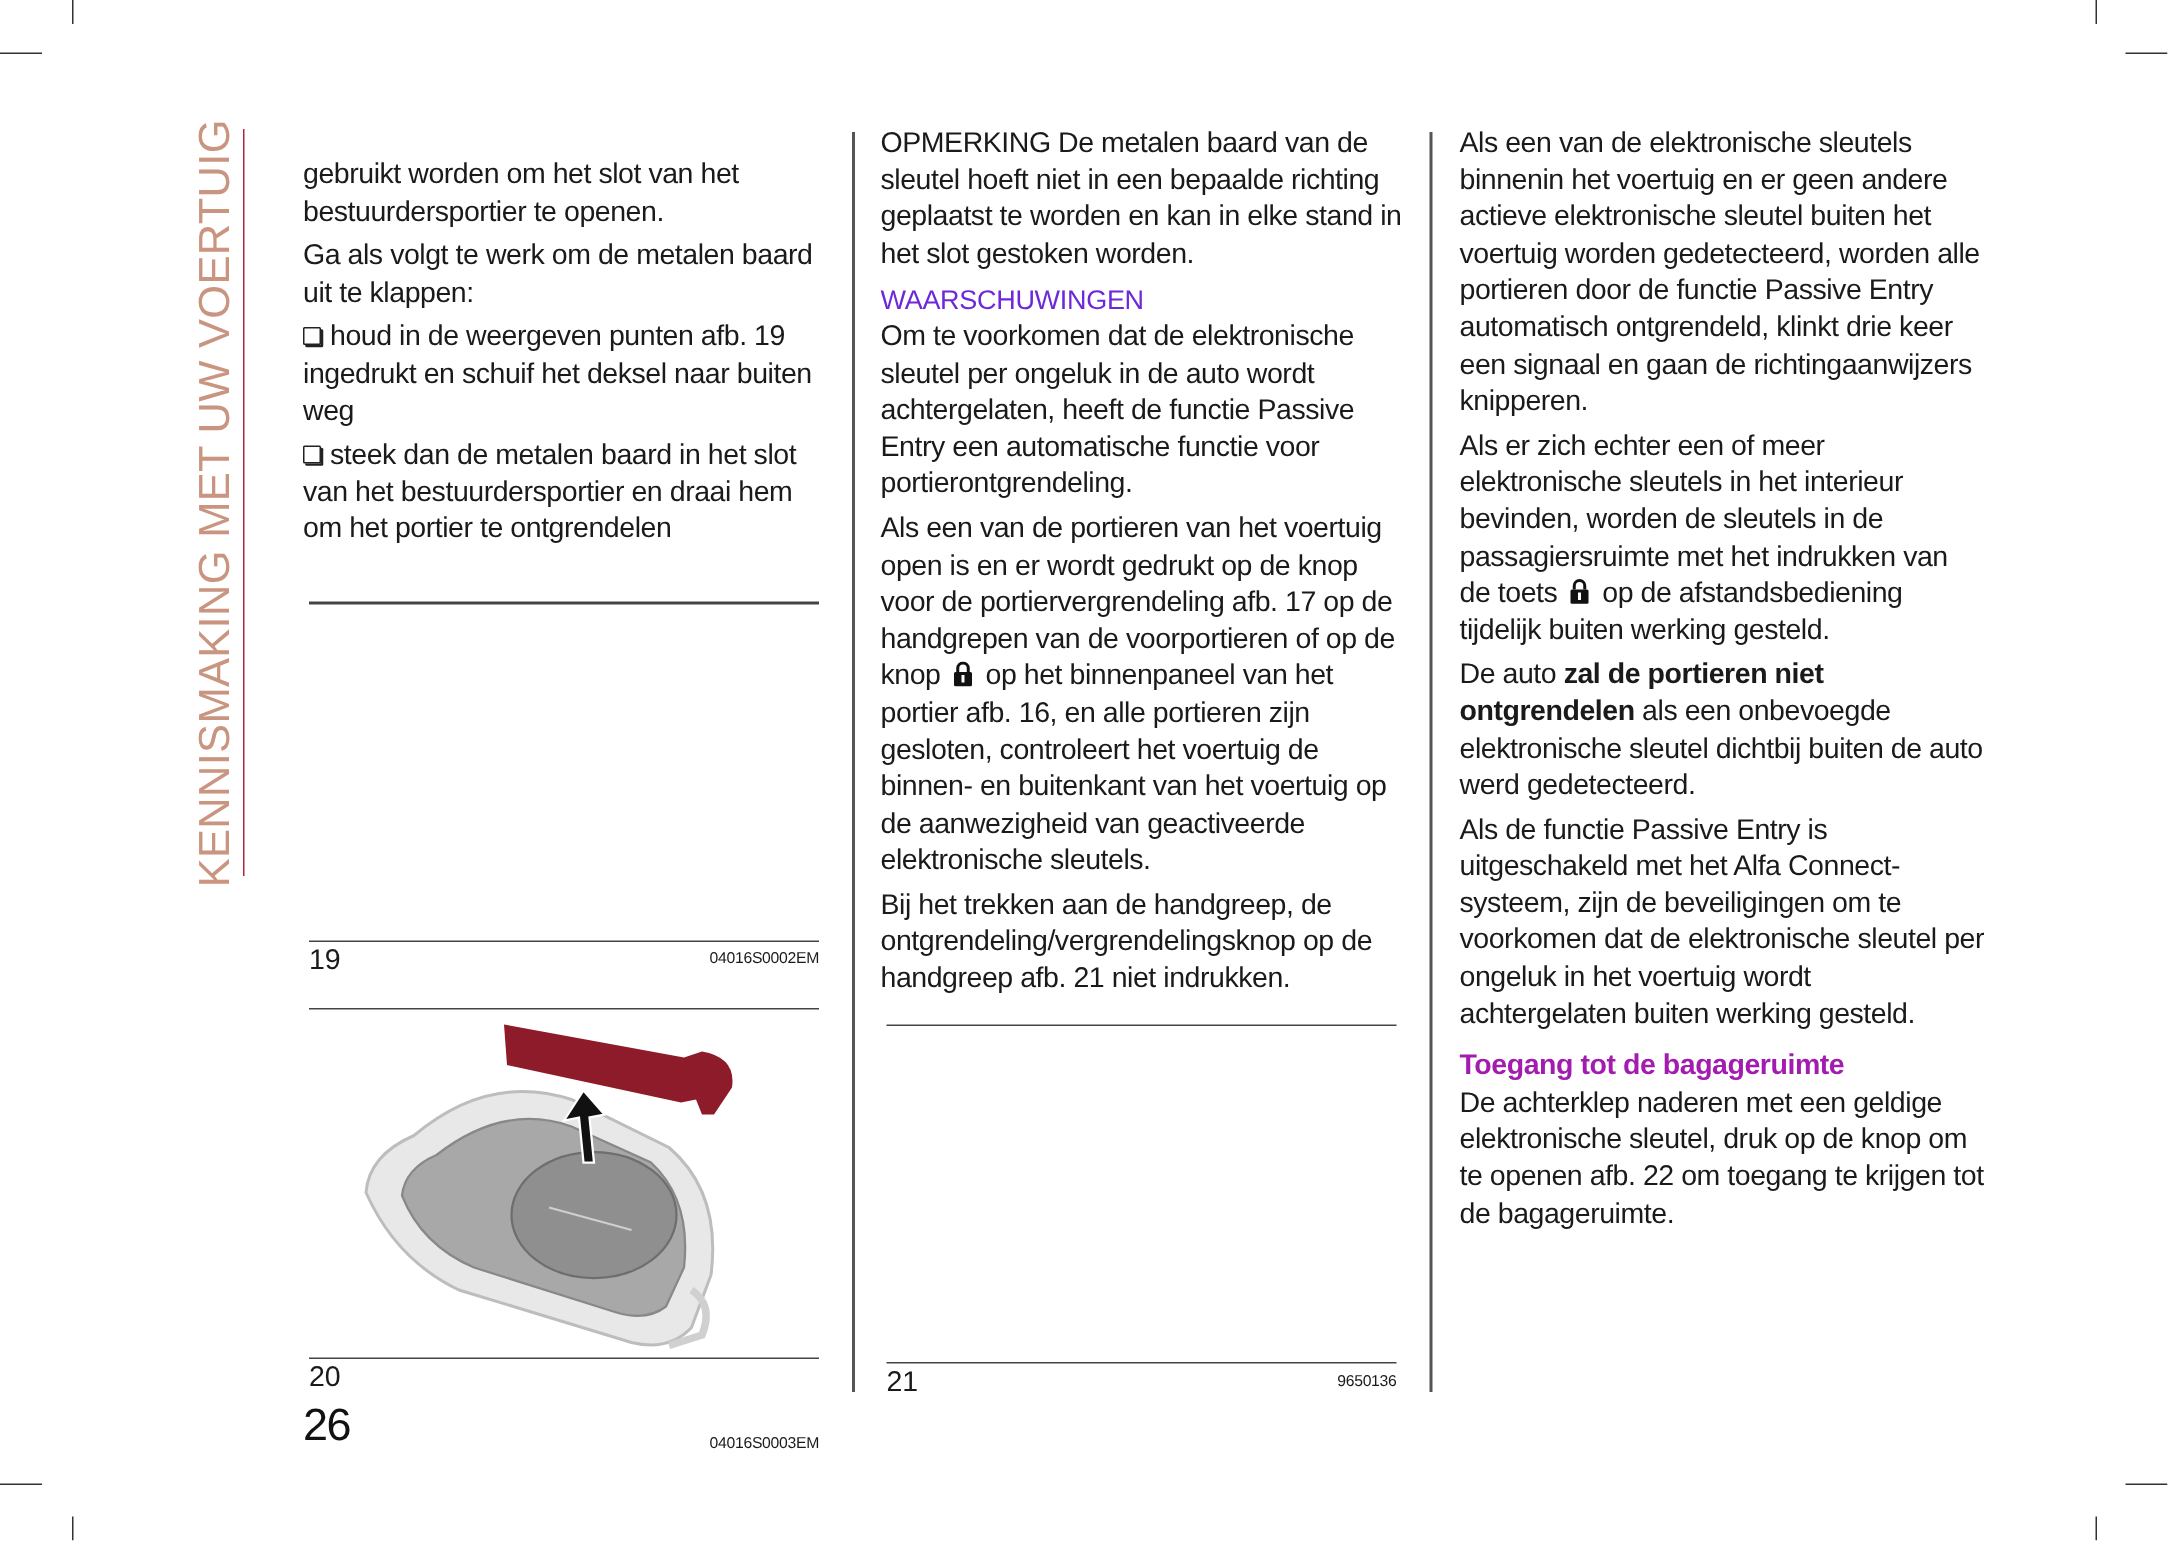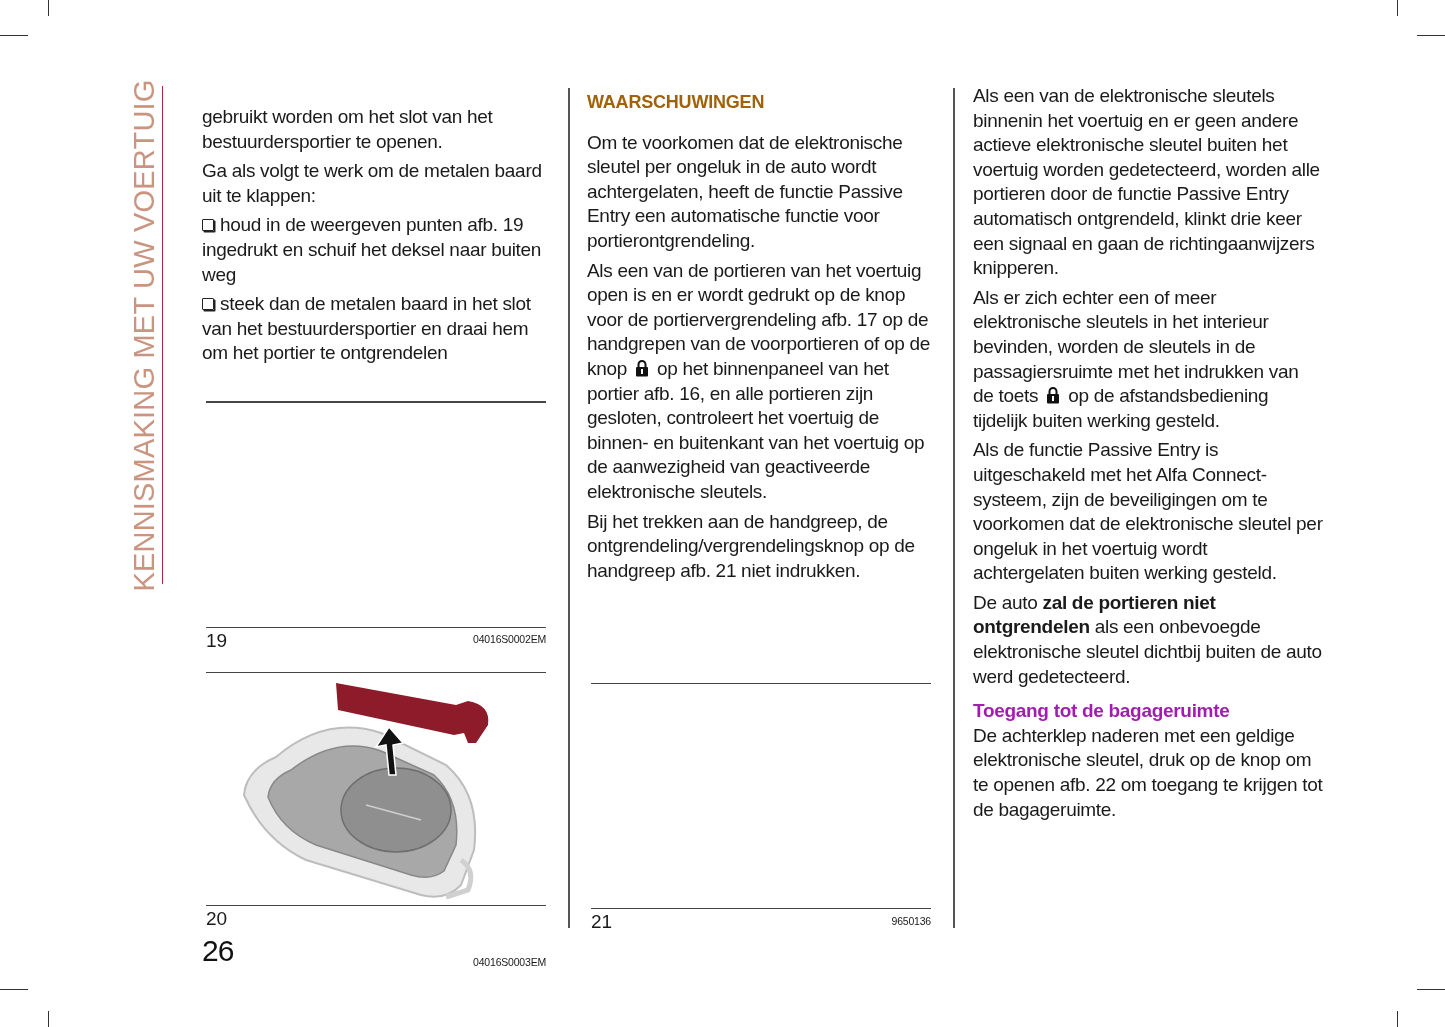--- a/index.html
+++ b/index.html
@@ -20,21 +20,21 @@
     transform-origin: center center;
   }
   .sidebar-rule { position: absolute; left: 162px; top: 86px; width: 1px; height: 498px; background: #b0283c; }
 
   .col { position: absolute; font-size: 19px; line-height: 24.6px; letter-spacing: -0.3px; }
   .col p { margin: 0 0 5px 0; }
   .col1 { left: 202px; top: 84px; width: 350px; margin-top: 21px; }
   .col2 { left: 587px; top: 84px; width: 350px; }
   .col3 { left: 973px; top: 84px; width: 350px; }
 
-  .warn-head { color: #a16207; font-weight: bold; font-size: 18px; letter-spacing: -0.2px; margin: 6px 0 16px 0; }
+  .warn-head { color: #6d28d9; font-weight: normal; font-size: 18px; letter-spacing: -0.2px; margin: 6px 0 0 0; }
   .section-head { color: #a21caf; font-weight: bold; font-size: 19px; margin: 10px 0 0 0; }
   .bullet { display: inline-block; width: 12px; height: 12px; border: 1.5px solid #222; border-radius: 1px; box-sizing: border-box; margin-right: 6px; vertical-align: 0px; box-shadow: 1.5px 1.5px 0 #222; }
   .lock { display: inline-block; vertical-align: -2px; margin: 0 3px; }
   b.strong { font-weight: bold; }
 
   .vrule { position: absolute; width: 2px; background: #555; }
   .hrule { position: absolute; height: 2px; background: #444; }
 
   .fig-num { position: absolute; font-size: 19px; color: #1a1a1a; }
   .fig-code { position: absolute; font-size: 10.5px; font-weight: normal; color: #1a1a1a; letter-spacing: -0.2px; text-align: right; }
@@ -88,20 +88,21 @@
 <div class="hrule" style="left:206px;top:905px;width:340px;height:1px;"></div>
 <div class="fig-num" style="left:206px;top:908px;">20</div>
 <div class="fig-code" style="left:400px;top:956px;width:146px;">04016S0003EM</div>
 
 <div class="page-num">26</div>
 
 <div class="vrule" style="left:568px;top:88px;height:840px;"></div>
 <div class="vrule" style="left:953px;top:88px;height:840px;"></div>
 
 <div class="col col2">
+  <p>OPMERKING De metalen baard van de sleutel hoeft niet in een bepaalde richting geplaatst te worden en kan in elke stand in het slot gestoken worden.</p>
   <div class="warn-head">WAARSCHUWINGEN</div>
   <p>Om te voorkomen dat de elektronische sleutel per ongeluk in de auto wordt achtergelaten, heeft de functie Passive Entry een automatische functie voor portierontgrendeling.</p>
   <p>
     <span>Als een van de portieren van het voertuig open is en er wordt gedrukt op de knop voor de portiervergrendeling afb. 17 op de handgrepen van de voorportieren of op de knop</span>
     <svg class="lock" width="14" height="17" viewBox="0 0 14 17">
         <path d="M3.5 7 V4.5 A3.5 3.5 0 0 1 10.5 4.5 V7" fill="none" stroke="#111" stroke-width="2"></path>
         <rect x="1" y="7" width="12" height="9.5" rx="1" fill="#111"></rect>
         <rect x="6" y="9" width="2" height="5" fill="#fff"></rect>
       </svg>
     <span>op het binnenpaneel van het portier afb. 16, en alle portieren zijn gesloten, controleert het voertuig de binnen- en buitenkant van het voertuig op de aanwezigheid van geactiveerde elektronische sleutels.</span>
@@ -118,17 +119,17 @@
   <p>Als een van de elektronische sleutels binnenin het voertuig en er geen andere actieve elektronische sleutel buiten het voertuig worden gedetecteerd, worden alle portieren door de functie Passive Entry automatisch ontgrendeld, klinkt drie keer een signaal en gaan de richtingaanwijzers knipperen.</p>
   <p>
     <span>Als er zich echter een of meer elektronische sleutels in het interieur bevinden, worden de sleutels in de passagiersruimte met het indrukken van de toets</span>
     <svg class="lock" width="14" height="17" viewBox="0 0 14 17">
         <path d="M3.5 7 V4.5 A3.5 3.5 0 0 1 10.5 4.5 V7" fill="none" stroke="#111" stroke-width="2"></path>
         <rect x="1" y="7" width="12" height="9.5" rx="1" fill="#111"></rect>
         <rect x="6" y="9" width="2" height="5" fill="#fff"></rect>
       </svg>
     <span>op de afstandsbediening tijdelijk buiten werking gesteld.</span>
   </p>
+  <p><span>De auto </span><b class="strong">zal de portieren niet ontgrendelen</b><span> als een onbevoegde elektronische sleutel dichtbij buiten de auto werd gedetecteerd.</span></p>
   <p>Als de functie Passive Entry is uitgeschakeld met het Alfa Connect-systeem, zijn de beveiligingen om te voorkomen dat de elektronische sleutel per ongeluk in het voertuig wordt achtergelaten buiten werking gesteld.</p>
-  <p><span>De auto </span><b class="strong">zal de portieren niet ontgrendelen</b><span> als een onbevoegde elektronische sleutel dichtbij buiten de auto werd gedetecteerd.</span></p>
   <div class="section-head">Toegang tot de bagageruimte</div>
   <p>De achterklep naderen met een geldige elektronische sleutel, druk op de knop om te openen afb. 22 om toegang te krijgen tot de bagageruimte.</p>
 </div>
 
 </body></html>

